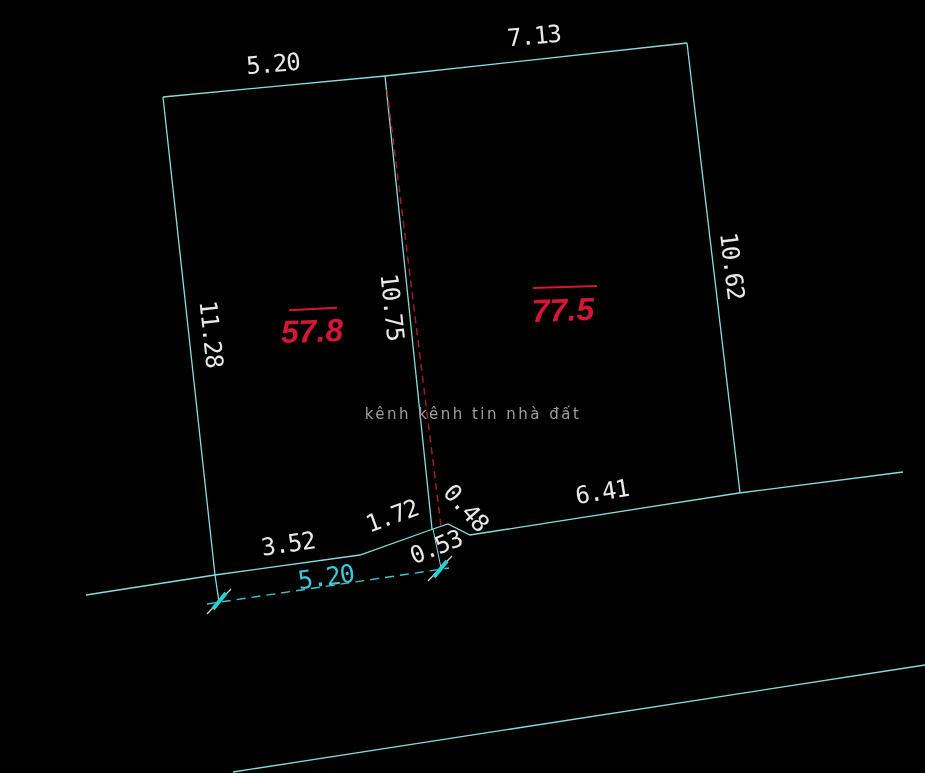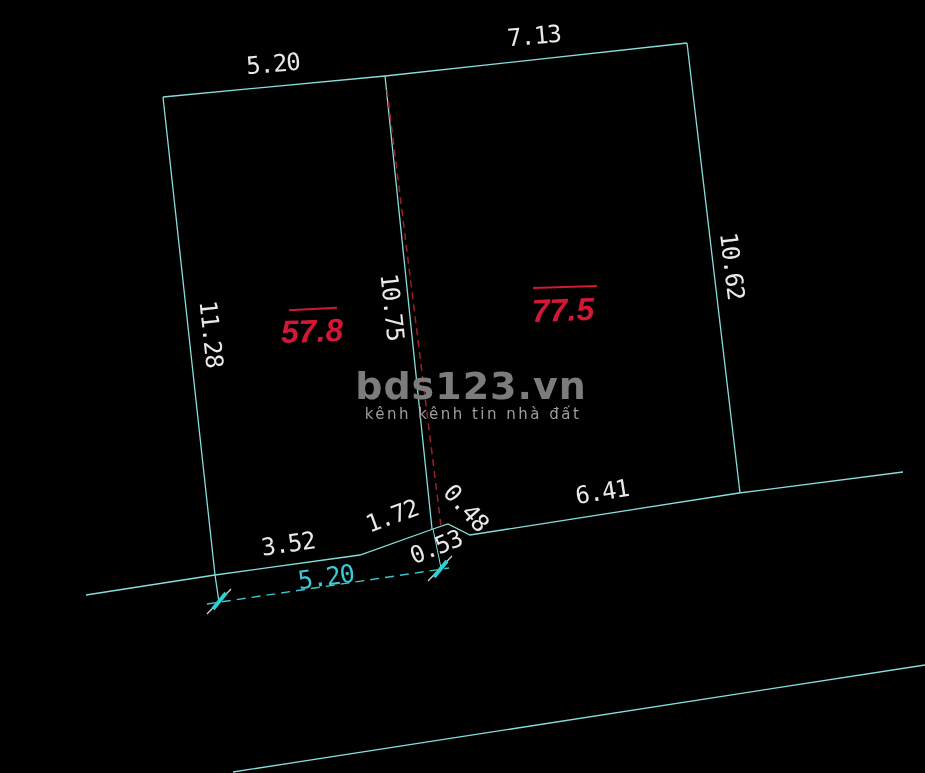--- a/index.html
+++ b/index.html
@@ -88,16 +88,15 @@
   <div class="lbl t9">0.53</div>
   <div class="lbl t10">6.41</div>
 
   <div class="lbl t11">5.20</div>
 
   <div class="overline o1"></div>
   <div class="overline o2"></div>
   <div class="area a1">57.8</div>
   <div class="area a2">77.5</div>
 
-  <div class="wm-brand">bds123.vn</div>
   <div class="wm-tag">kênh kênh tin nhà đất</div>
 
 </div>
 
 </body></html>

